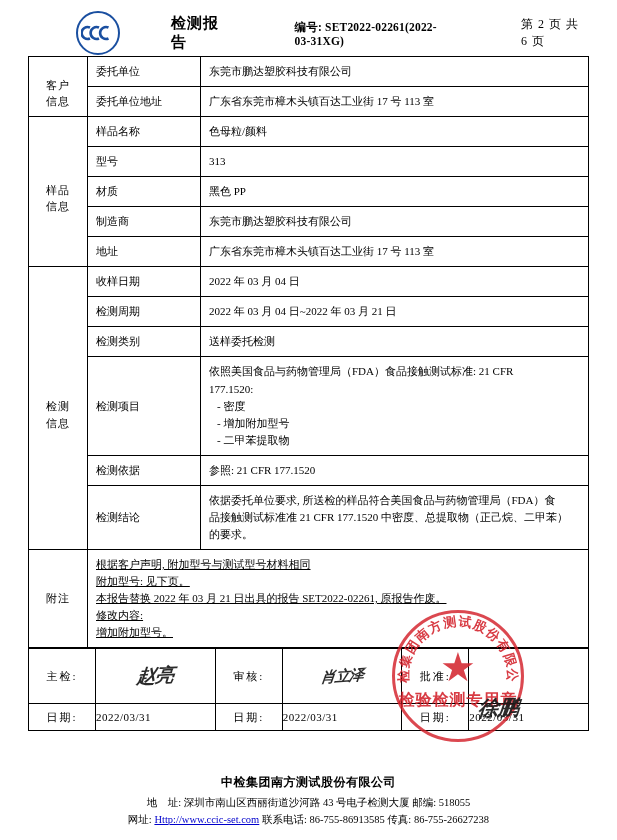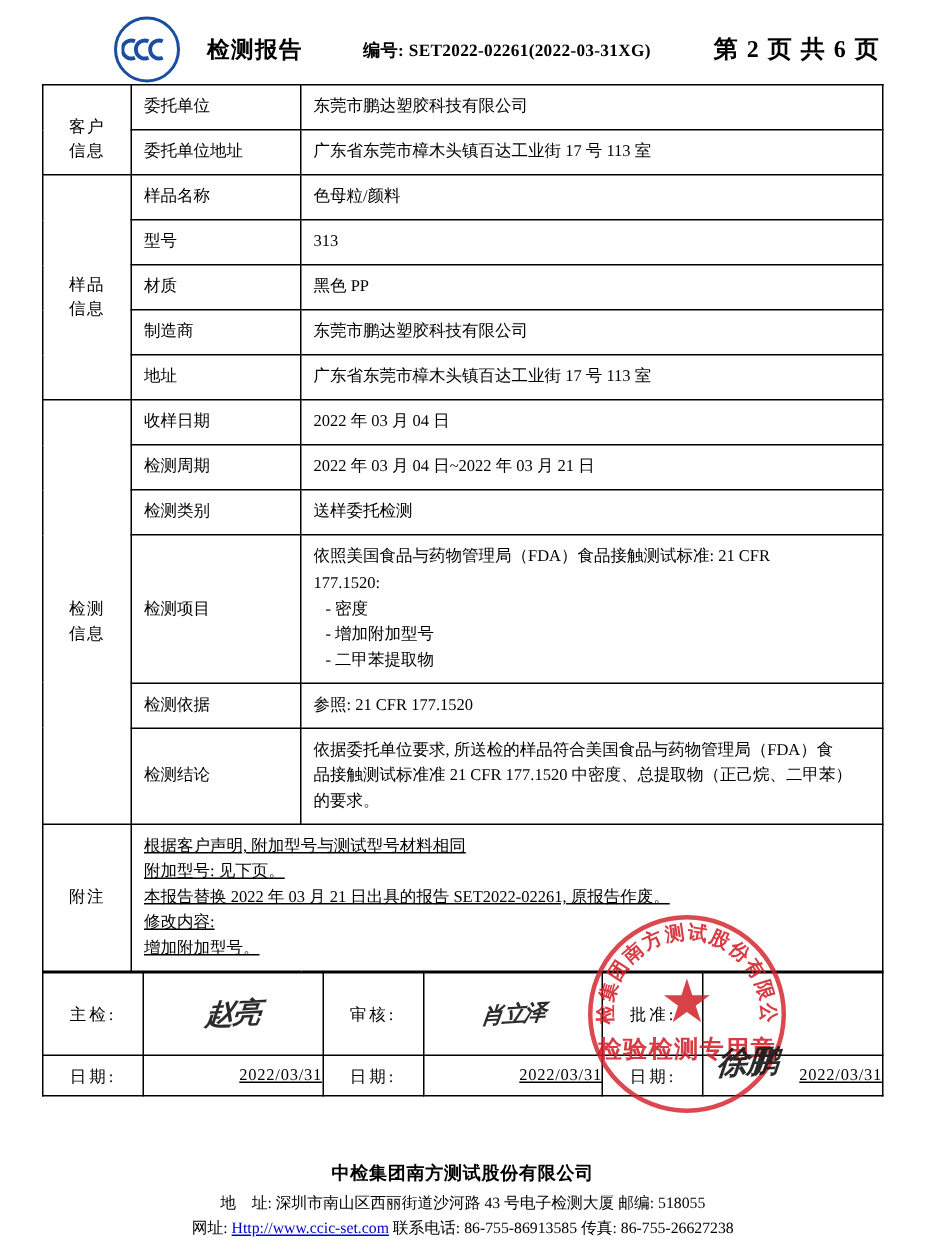--- a/index.html
+++ b/index.html
@@ -24,20 +24,21 @@
     padding: 0 28px;
   }
 
   
   .header {
     display: flex;
     align-items: center;
     height: 54px;
     padding-top: 12px;
     box-sizing: border-box;
+    gap: 33px;
   }
   .logo {
     width: 40px;
     height: 40px;
     border-radius: 50%;
     border: 2px solid #1a4fa0;
     display: flex;
     align-items: center;
     justify-content: center;
     margin-left: 48px;
@@ -52,22 +53,22 @@
     letter-spacing: 1px;
     margin-right: 40px;
   }
   .report-no {
     font-size: 11.5px;
     font-weight: bold;
     letter-spacing: 0.2px;
     margin-right: 42px;
   }
   .page-no {
-    font-size: 16px;
-    font-weight: bold;
+    font-size: 12px;
+    font-weight: normal;
     letter-spacing: 1px;
   }
 
   
   table.main {
     width: 561px;
     border-collapse: collapse;
     table-layout: fixed;
     margin-top: 2px;
   }
@@ -134,21 +135,21 @@
     font-style: italic;
     font-size: 19px;
     font-weight: bold;
     color: #1a1a1a;
     transform: skewX(-8deg) rotate(-3deg);
     display: inline-block;
     letter-spacing: -1px;
     opacity: 0.92;
   }
   .handwrite.small { font-size: 15px; transform: skewX(-10deg) rotate(-4deg); }
-  .date-val { text-align: right; letter-spacing: 0.5px; text-decoration: underline; }
+  .date-val { text-align: left; letter-spacing: 0.5px; }
 
   
   .stamp {
     position: absolute;
     left: 392px;
     top: 610px;
     width: 132px;
     height: 132px;
     pointer-events: none;
     z-index: 5;

